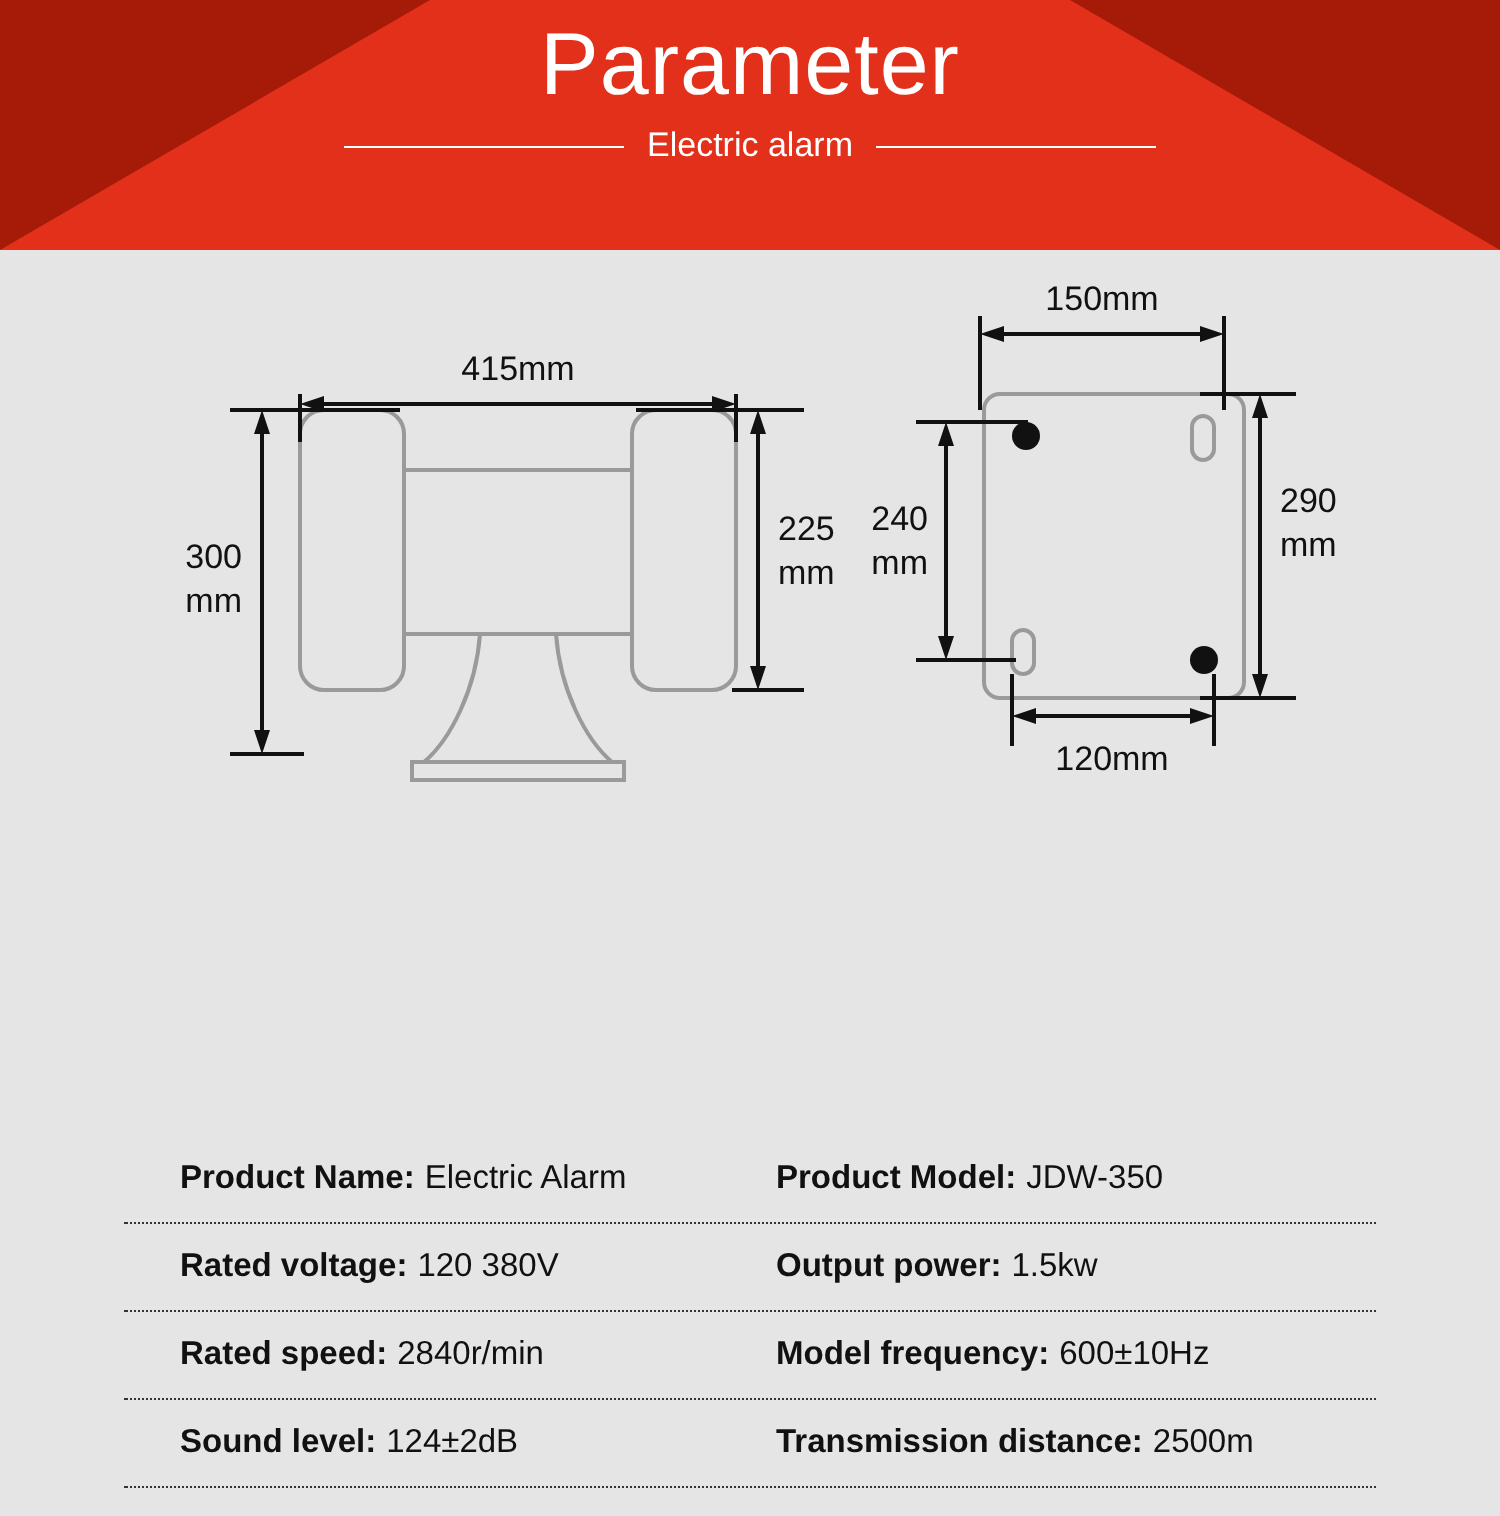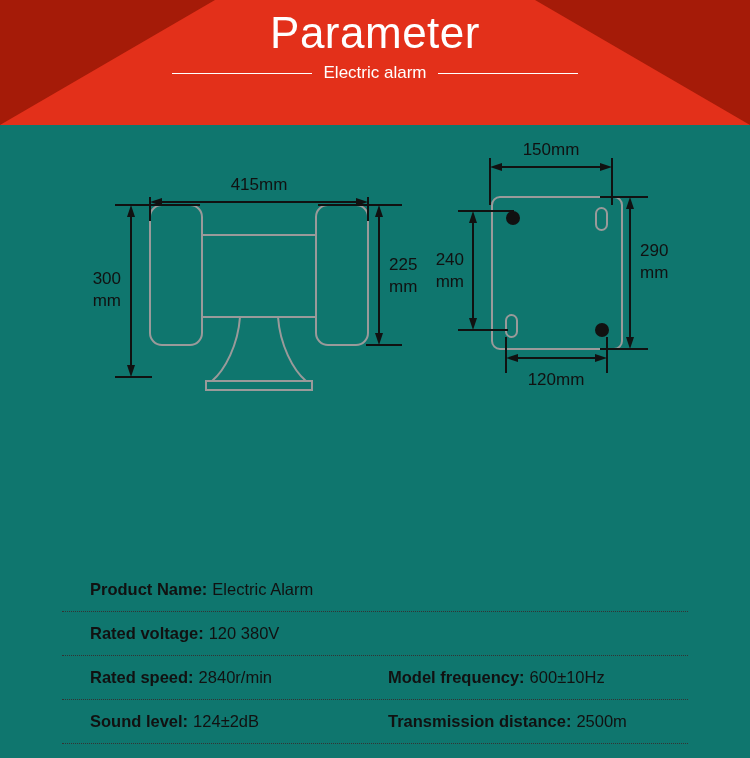--- a/index.html
+++ b/index.html
@@ -10,21 +10,21 @@
     width: 750px;
     height: 758px;
     background: #ffffff;
     font-family: "Liberation Sans", sans-serif;
     overflow: hidden;
   }
   .page {
     position: relative;
     width: 750px;
     height: 758px;
-    background: #0f766e;
+    background: #e5e5e5;
   }
 
   
   .banner {
     position: relative;
     width: 750px;
     height: 125px;
     background: #e3301a;
     overflow: hidden;
   }
@@ -244,27 +244,35 @@
     </svg>
   </div>
 
   <div class="spec-table">
 
     <div class="spec-row first">
       <div class="spec-cell left">
         <span class="spec-label">Product Name:</span>
         <span class="spec-value">Electric Alarm</span>
       </div>
+      <div class="spec-cell right">
+        <span class="spec-label">Product Model:</span>
+        <span class="spec-value">JDW-350</span>
+      </div>
     </div>
 
     <div class="spec-row">
       <div class="spec-cell left">
         <span class="spec-label">Rated voltage:</span>
         <span class="spec-value">120 380V</span>
       </div>
+      <div class="spec-cell right">
+        <span class="spec-label">Output power:</span>
+        <span class="spec-value">1.5kw</span>
+      </div>
     </div>
 
     <div class="spec-row">
       <div class="spec-cell left">
         <span class="spec-label">Rated speed:</span>
         <span class="spec-value">2840r/min</span>
       </div>
       <div class="spec-cell right">
         <span class="spec-label">Model frequency:</span>
         <span class="spec-value">600±10Hz</span>

